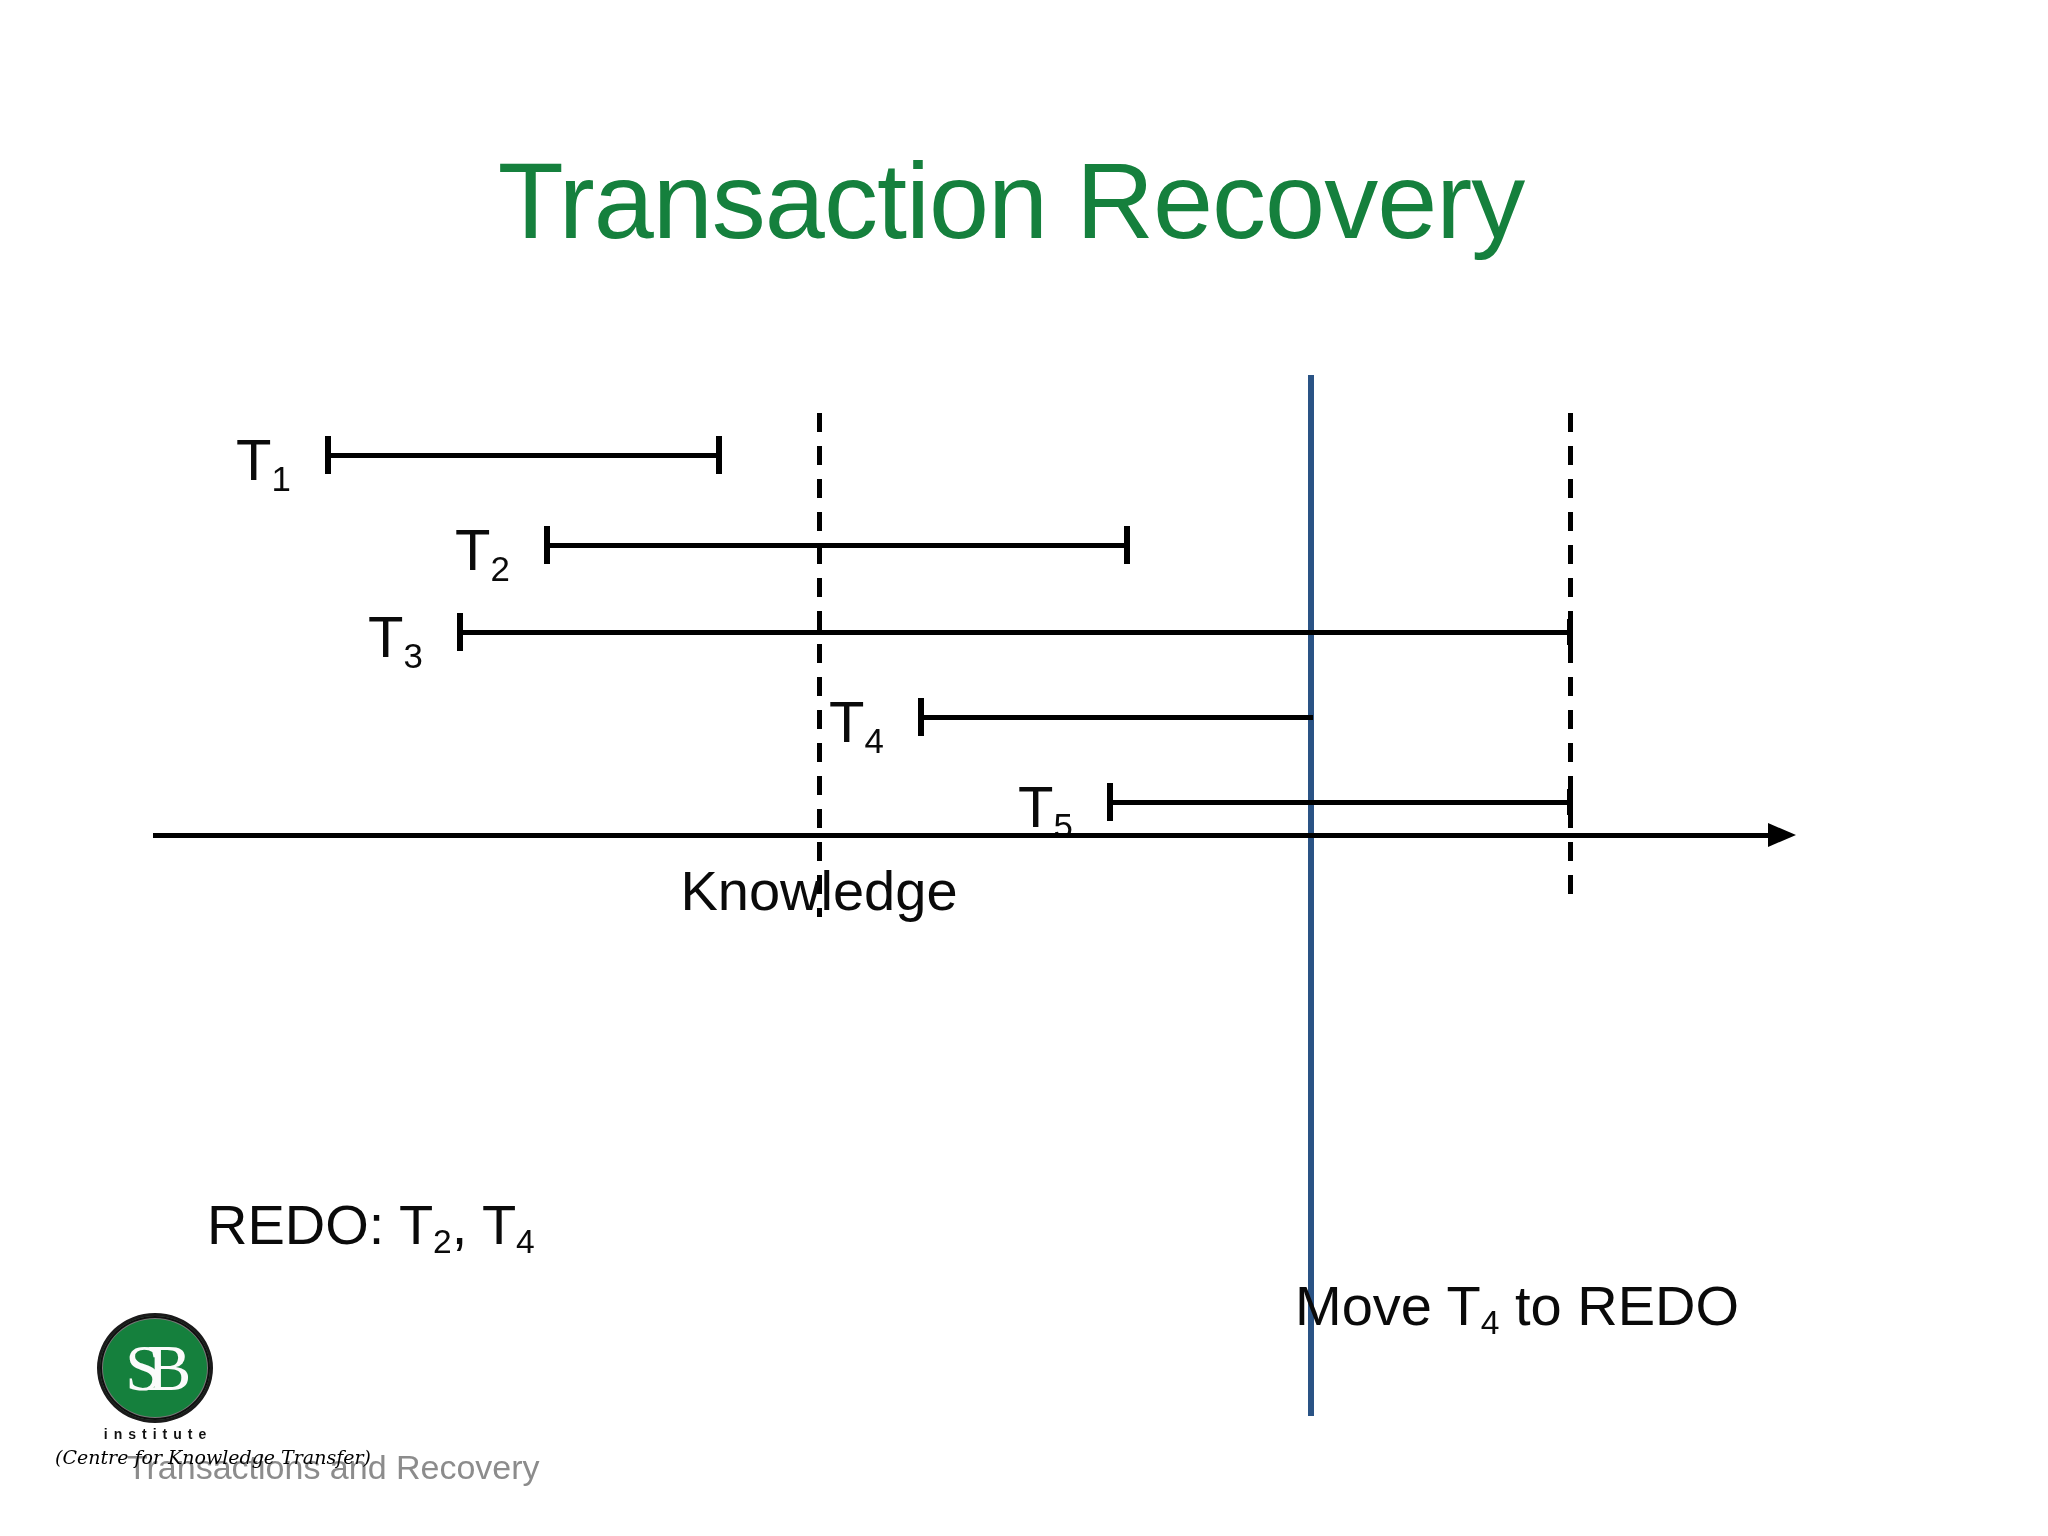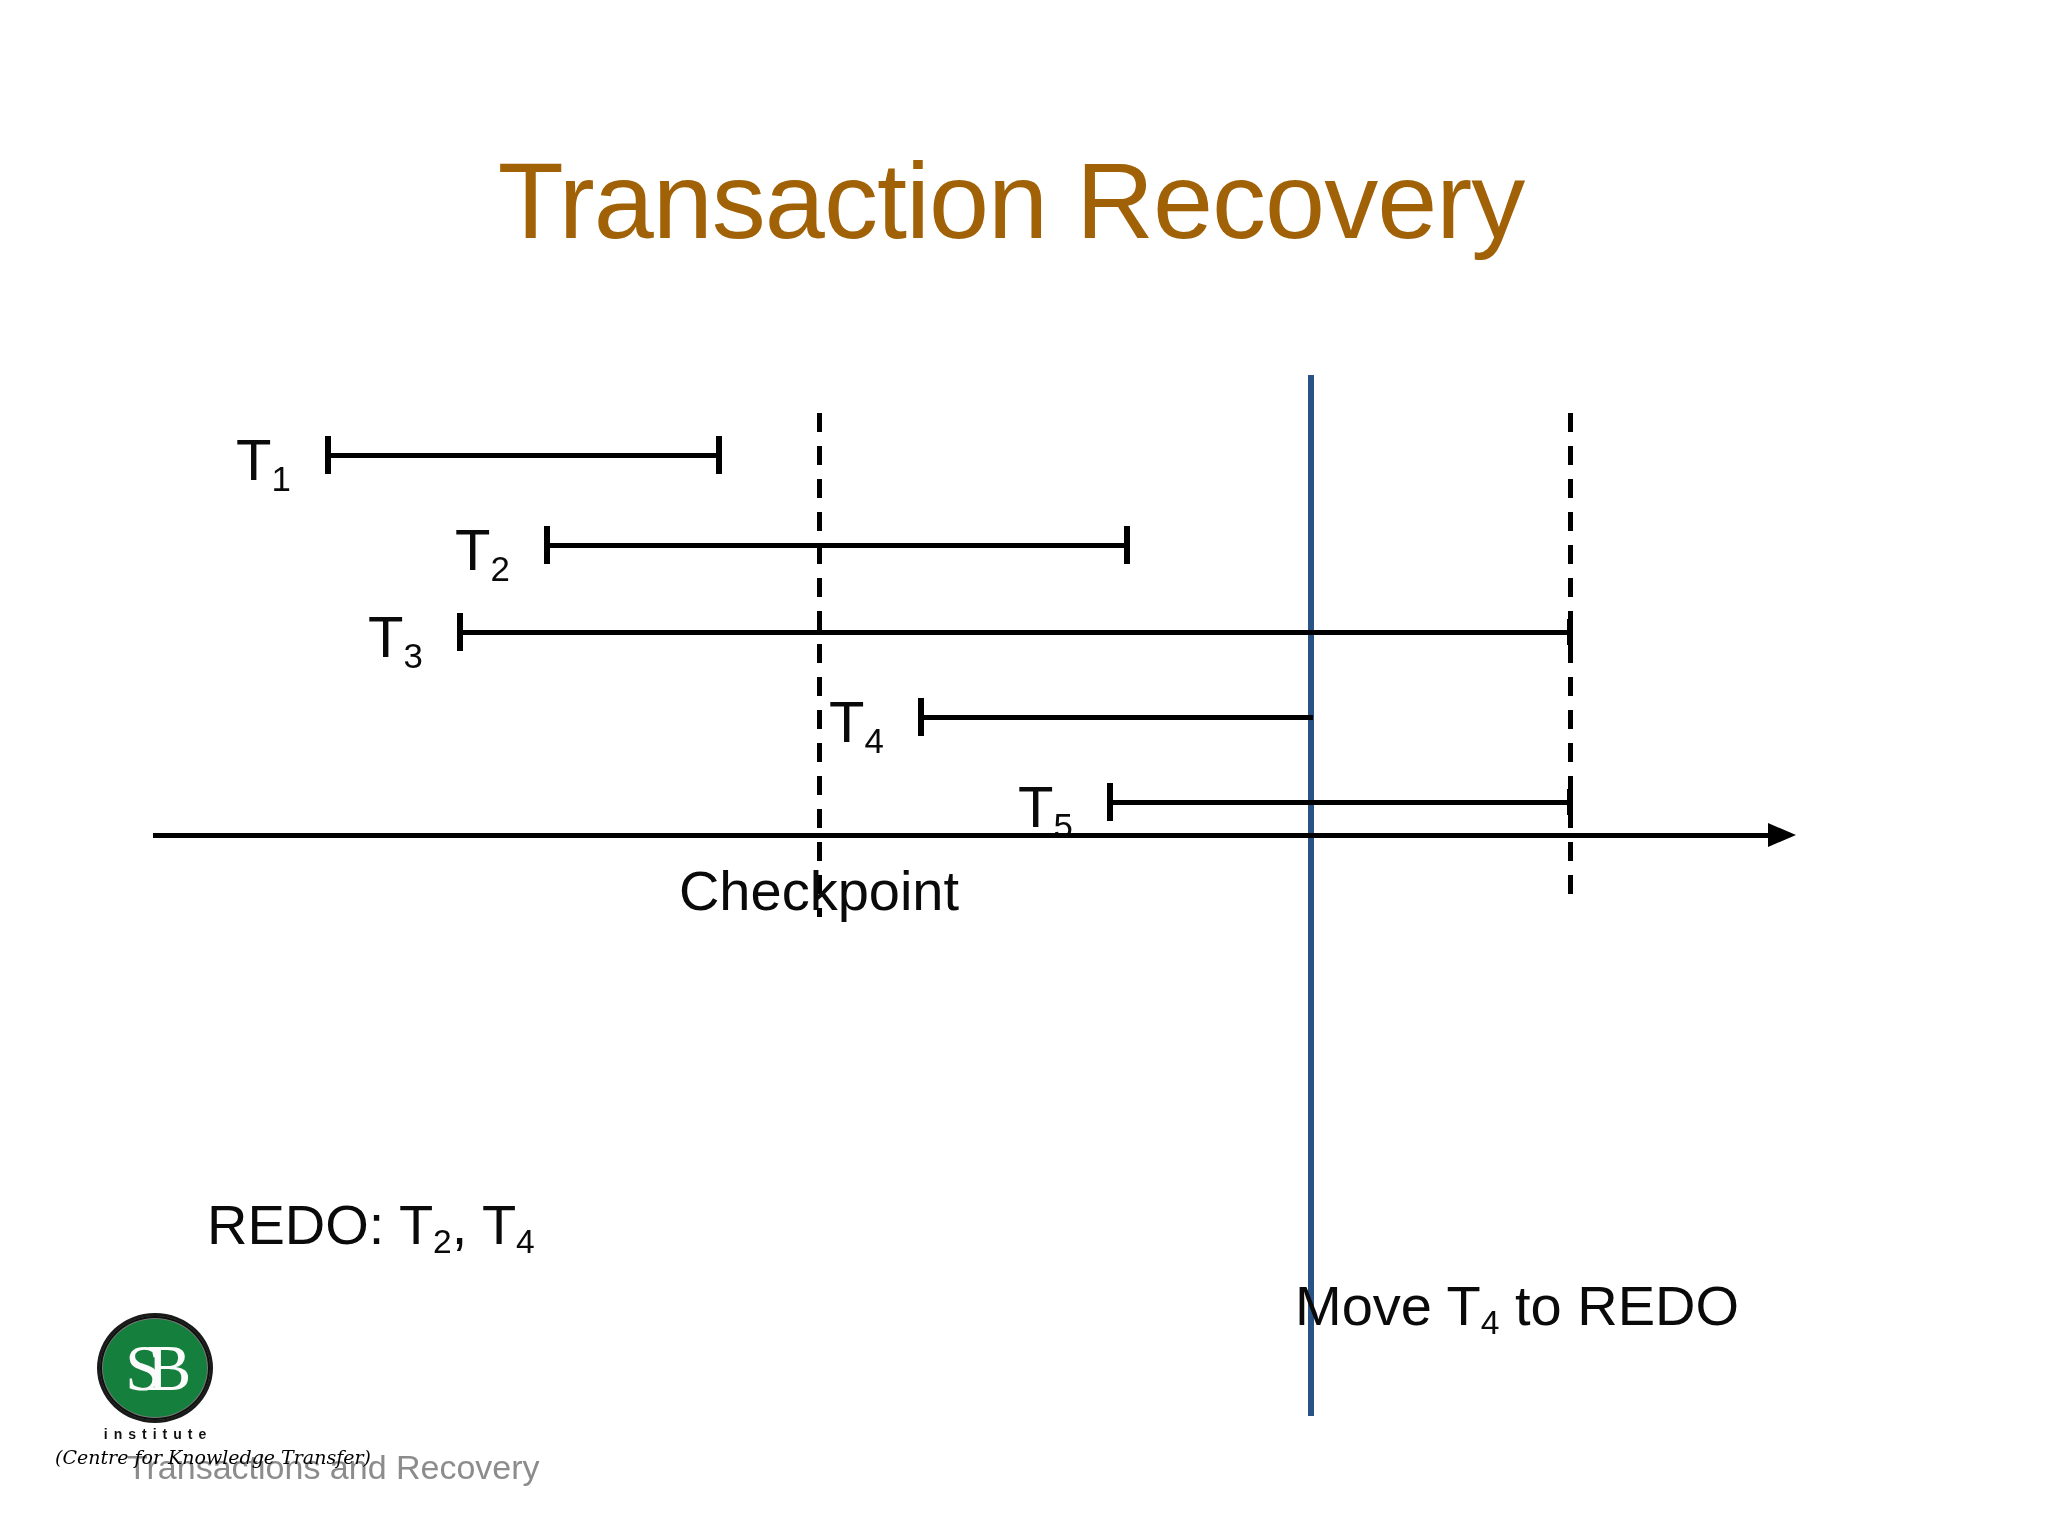--- a/index.html
+++ b/index.html
@@ -10,21 +10,21 @@
     overflow:hidden;
     font-family:"Liberation Sans", sans-serif;
     color:#0a0a0a;
   }
   .abs{position:absolute;}
   #title{
     left:0;top:138px;width:2022px;
     text-align:center;
     font-size:108px;
     letter-spacing:-1px;
-    color:#a16207;
+    color:#15803d;
     white-space:nowrap;
   }
   
   .tline{position:absolute;height:5px;background:#000;}
   .tick{position:absolute;width:6px;background:#000;}
   .tlabel{
     position:absolute;font-size:58px;line-height:1;white-space:nowrap;
   }
   .vline{position:absolute;}
   .vline.dashed{
@@ -111,21 +111,21 @@
       <div class="tline" style="left: 921px; top: 715px; width: 392px;"></div>
       <div class="tick" style="left: 918px; top: 698px; height: 38px;"></div>
       <div class="tlabel" style="left: 1018px; top: 778px;"><span>T</span><span class="sub">5</span></div>
       <div class="tline" style="left: 1110px; top: 800px; width: 460px;"></div>
       <div class="tick" style="left: 1107px; top: 783px; height: 38px;"></div>
       <div class="tick" style="left: 1567px; top: 789px; height: 26px;"></div>
       <div id="axis-line" style="left: 153px; top: 833px; width: 1615px;"></div>
       <div id="axis-arrow" style="left: 1768px; top: 823px;"></div>
     </div>
 
-  <div class="axis-caption" id="checkpoint-label">Checkpoint</div>
+  <div class="axis-caption" id="checkpoint-label">Knowledge</div>
 
   <div class="note" id="note-redo">REDO: T<span class="sub">2</span>, T<span class="sub">4</span></div>
   <div class="note" id="note-move">Move T<span class="sub">4</span> to REDO</div>
 
   <div class="abs" id="logo-circle">
     <span id="logo-monogram">SB</span>
   </div>
   <div class="abs" id="logo-institute">institute</div>
   <div class="abs" id="logo-tagline">(Centre for Knowledge Transfer)</div>
   <div class="abs" id="footer-caption">Transactions and Recovery</div>

